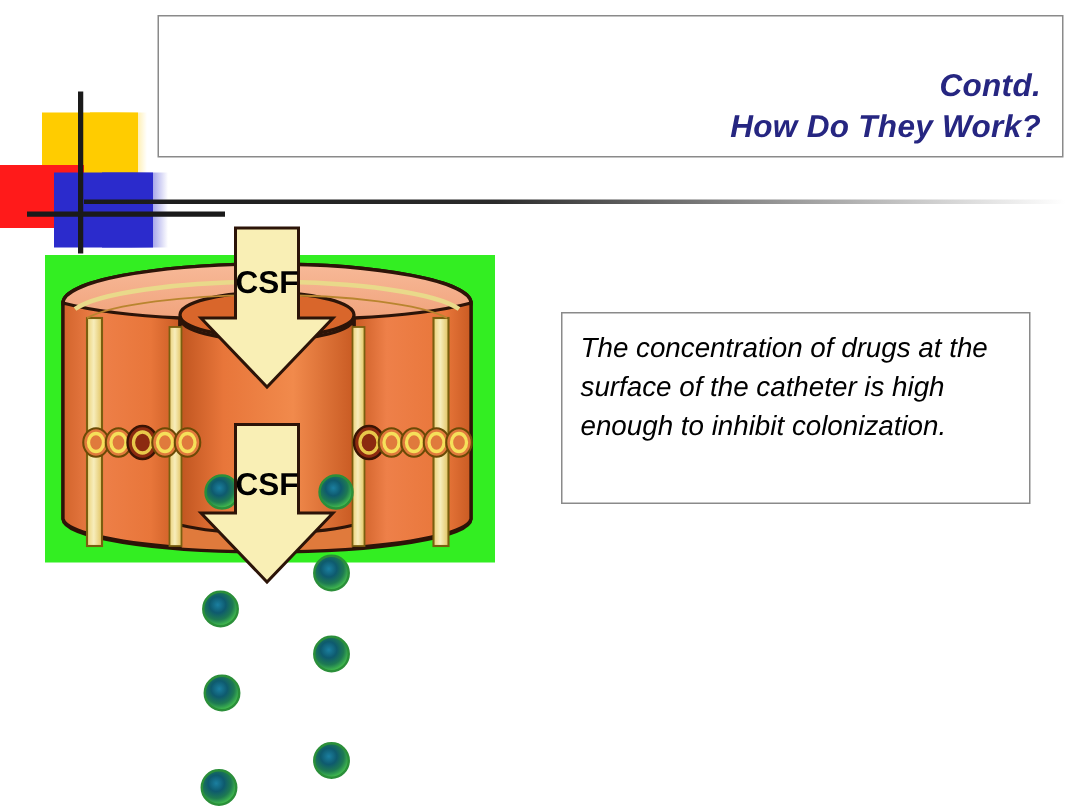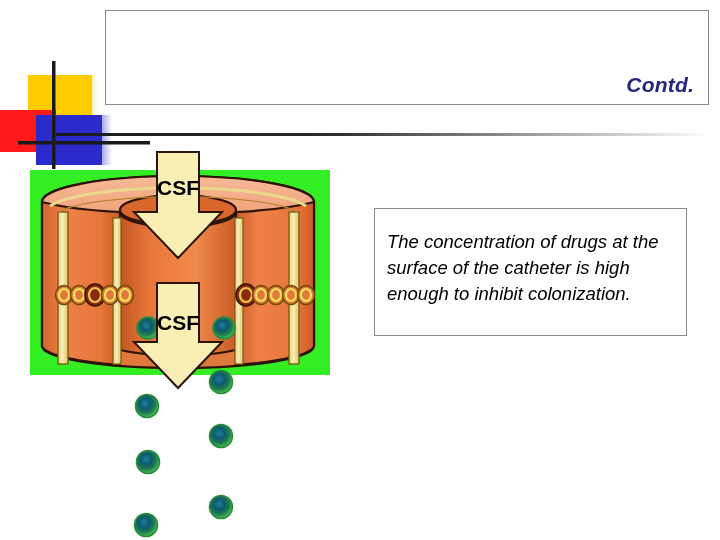--- a/index.html
+++ b/index.html
@@ -38,21 +38,21 @@
     background:linear-gradient(to right,#1a1a1a 0%,#2b2b2b 42%,#9a9a9a 72%,#ffffff 100%);
   }
 
   
   .fig{position:absolute;left:28px;top:150px;width:340px;height:390px;text-align:right;}
 
   
   .textbox{
     position:absolute;left:374px;top:208px;width:313px;height:128px;
     border:1.5px solid #8a8a8a;background:#ffffff;box-sizing:border-box;
-    padding:20px 12px 0 12px;
+    padding:10px 12px 0 12px;
   }
   .textbox p{
     margin:0;
     font-style:italic;
     font-size:18.5px;
     line-height:26px;
     color:#000000;
   }
 </style>
 </head>
@@ -86,20 +86,21 @@
       <rect x="36" y="60" width="66" height="50" fill="#2B2BCC"></rect>
       <rect x="68" y="60" width="44" height="50" fill="url(#gBlue)"></rect>
       <rect x="52" y="6" width="3.5" height="108" fill="#1a1a1a"></rect>
       <rect x="18" y="86" width="132" height="3.5" fill="#1a1a1a"></rect>
     </svg>
   </div>
 
   <div class="title-box">
     <div class="title-text">
       <span class="title-line1">Contd.</span>
+      <span class="title-line2">How Do They Work?</span>
     </div>
   </div>
 
   <div class="rule"></div>
 
   <div class="fig">
     <svg width="340" height="390" viewBox="0 0 340 390" xmlns="http://www.w3.org/2000/svg">
       <defs>
 
         <linearGradient id="wallL" x1="0" y1="0" x2="1" y2="0">

